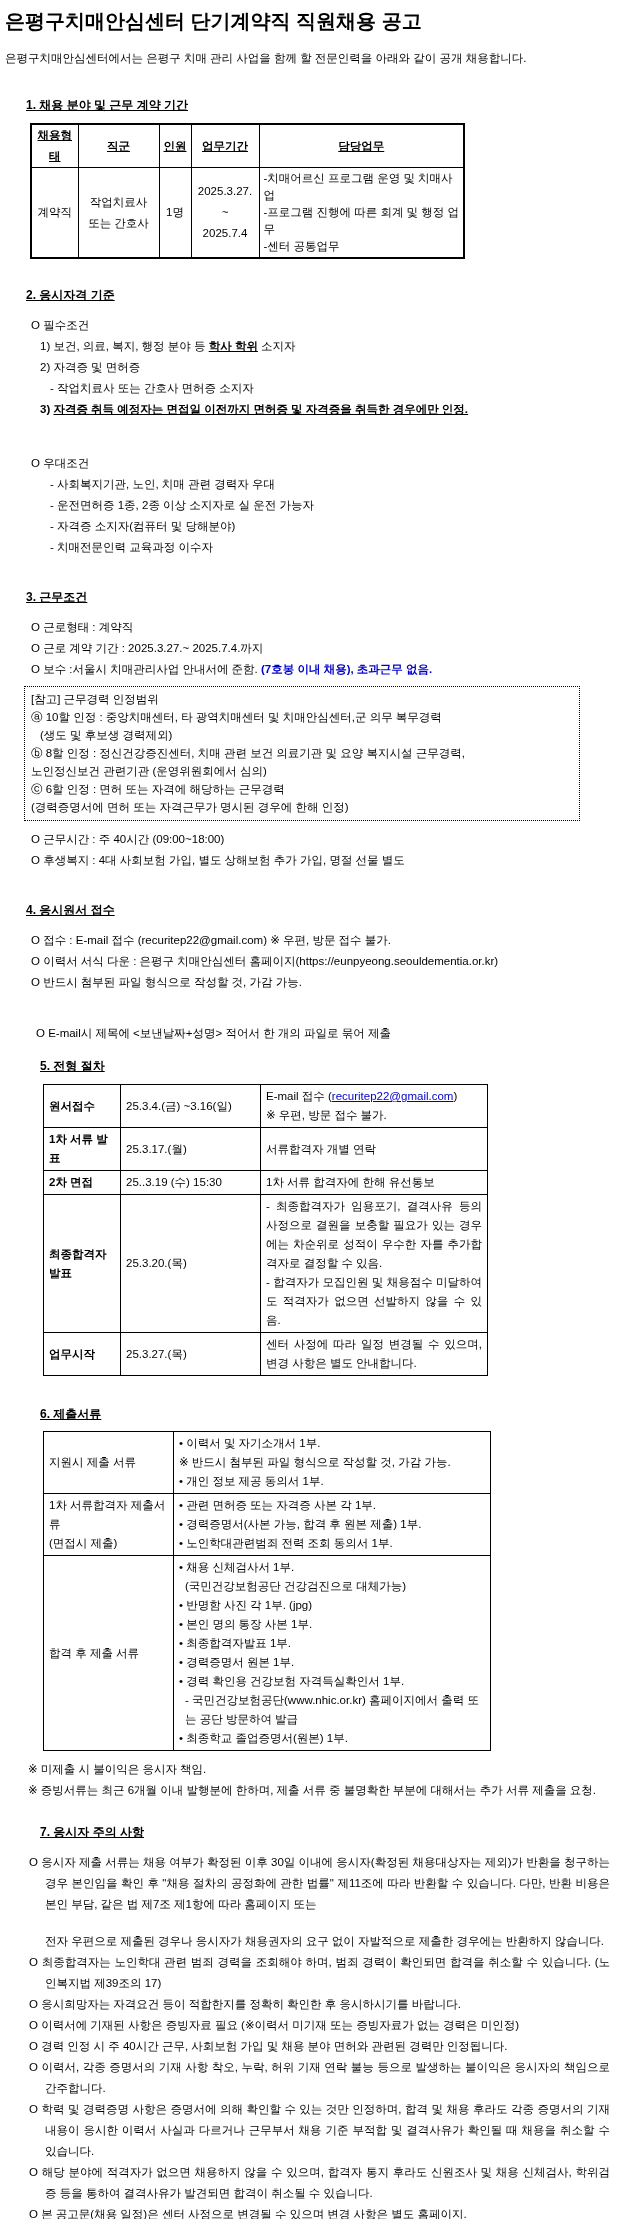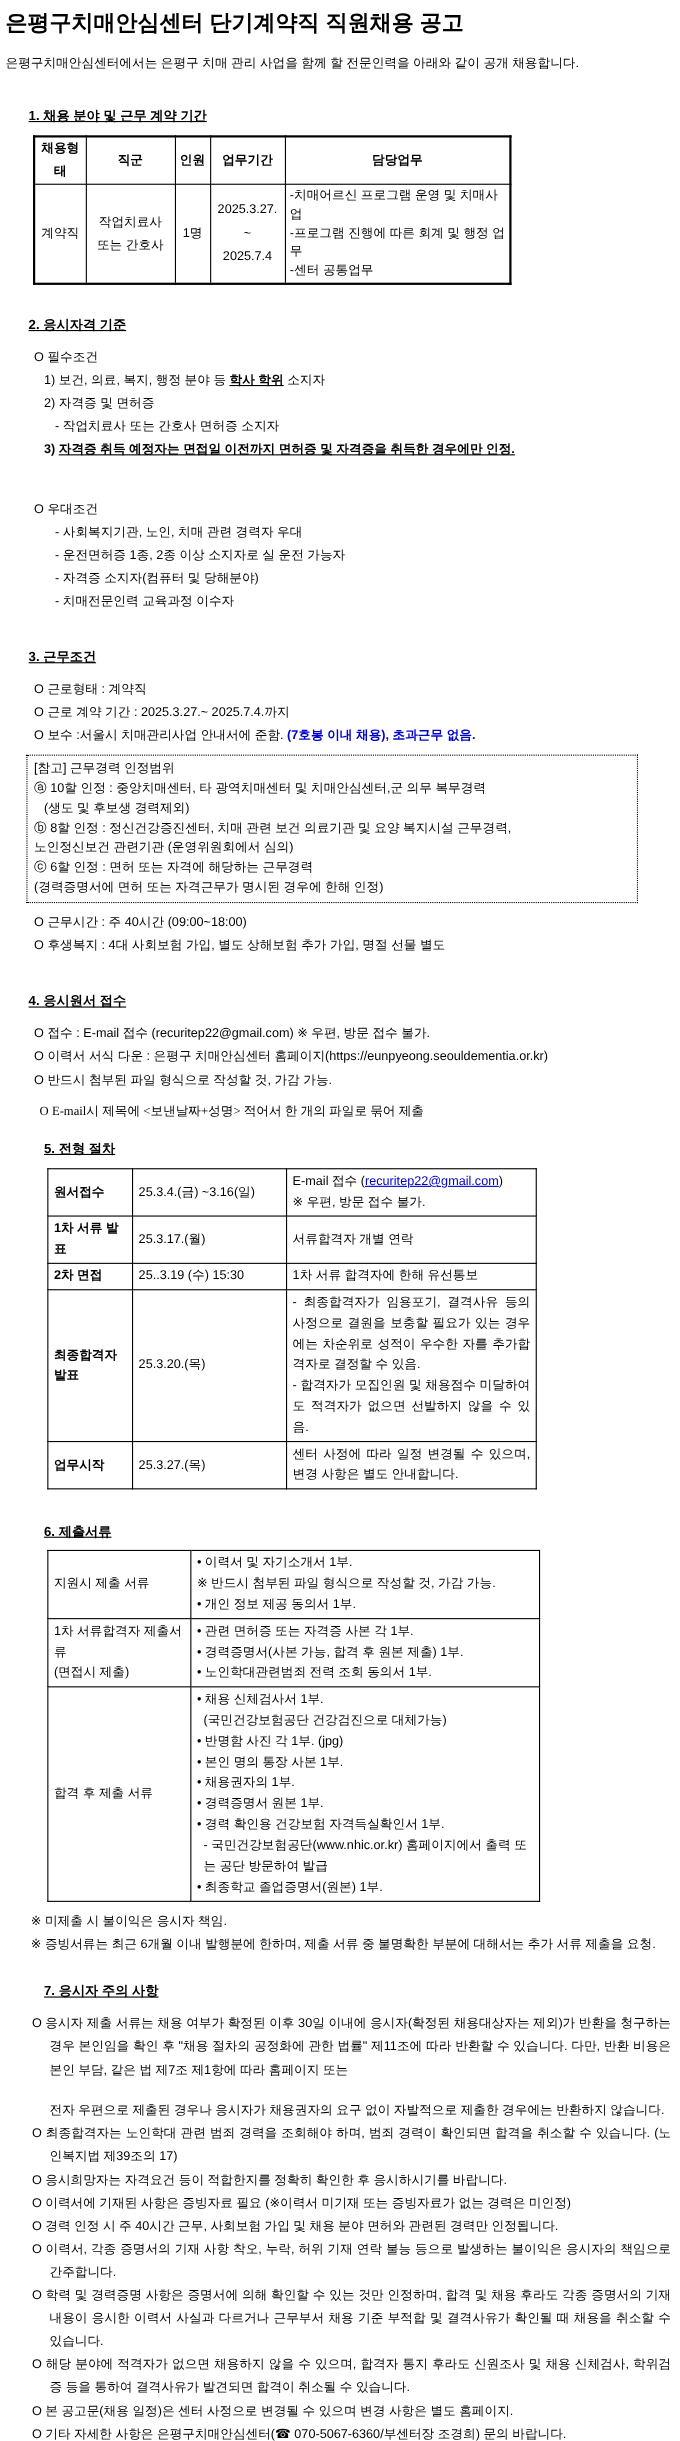--- a/index.html
+++ b/index.html
@@ -16,38 +16,38 @@
   .oline{margin-left:26px;}
   .numline{margin-left:35px;}
   .dashline{margin-left:45px;}
   .bold{font-weight:bold;}
   .bu{font-weight:bold;text-decoration:underline;}
   .blue{color:#0000cc;font-weight:bold;}
   .link{color:#0000cc;text-decoration:underline;cursor:pointer;}
   table{border-collapse:collapse;table-layout:fixed;}
   td,th{border:1px solid #000;padding:1px 4px;vertical-align:middle;word-break:break-all;}
   .t1{margin:7px 0 0 25px;width:433px;border:2px solid #000;}
-  .t1 th{font-weight:bold;text-align:center;padding:0 2px;}
+  .t1 th{font-weight:bold;text-align:center;padding:0 2px;text-decoration:underline;}
   .t1 td{text-align:center;}
   .t1 td.duties{text-align:left;line-height:17px;padding:2px 4px;}
   .t5{margin:7px 0 0 38px;width:444px;border:1.5px solid #000;}
   .t5 td{line-height:19px;padding:2px 5px;}
   .t5 .lbl{font-weight:bold;}
   .t5 .just{text-align:justify;}
   .t6{margin:6px 0 0 38px;width:447px;border:1.5px solid #000;}
   .t6 td{line-height:19px;padding:2px 5px;}
   .refbox{
     margin:6px 0 0 19px;width:556px;box-sizing:border-box;
     border:1px dotted #000;padding:3px 6px 4px 6px;line-height:18px;
   }
   .refbox .ind{padding-left:9px;}
   .noteline{margin-left:23px;padding-left:14px;text-indent:-14px;}
   .p7{margin:0 0 0 24px;padding-left:16px;text-indent:-16px;text-align:justify;}
   .p7.cont{text-indent:0;}
-  .gap8{margin-top:8px;} .gap16{margin-top:16px;} .gap17{margin-top:8px;font-family:Liberation Serif, serif;}
+  .gap8{margin-top:8px;} .gap16{margin-top:16px;} .gap17{margin-top:30px;}
   .gap29{margin-top:29px;} .gap33{margin-top:33px;} .gap12{margin-top:12px;}
   .gap9{margin-top:9px;} .gap28{margin-top:28px;} .gap21{margin-top:21px;}
   .cellind{padding-left:6px;}
 </style>
 </head>
 <body>
 
 <div class="title">은평구치매안심센터 단기계약직 직원채용 공고</div>
 <div class="intro">은평구치매안심센터에서는 은평구 치매 관리 사업을 함께 할 전문인력을 아래와 같이 공개 채용합니다.</div>
 
@@ -190,21 +190,21 @@
       <div>• 노인학대관련범죄 전력 조회 동의서 1부.</div>
     </td>
   </tr>
   <tr>
     <td>합격 후 제출 서류</td>
     <td>
       <div>• 채용 신체검사서 1부.</div>
       <div class="cellind">(국민건강보험공단 건강검진으로 대체가능)</div>
       <div>• 반명함 사진 각 1부. (jpg)</div>
       <div>• 본인 명의 통장 사본 1부.</div>
-      <div>• 채용권자의 1부.</div>
+      <div>• 최종합격자발표 1부.</div>
       <div>• 경력증명서 원본 1부.</div>
       <div>• 경력 확인용 건강보험 자격득실확인서 1부.</div>
       <div class="cellind">- 국민건강보험공단(www.nhic.or.kr) 홈페이지에서 출력 또는 공단 방문하여 발급</div>
       <div>• 최종학교 졸업증명서(원본) 1부.</div>
     </td>
   </tr>
 </tbody>
   </table>
 <div class="noteline gap8">※ 미제출 시 불이익은 응시자 책임.</div>
 <div class="noteline">※ 증빙서류는 최근 6개월 이내 발행분에 한하며, 제출 서류 중 불명확한 부분에 대해서는 추가 서류 제출을 요청.</div>

